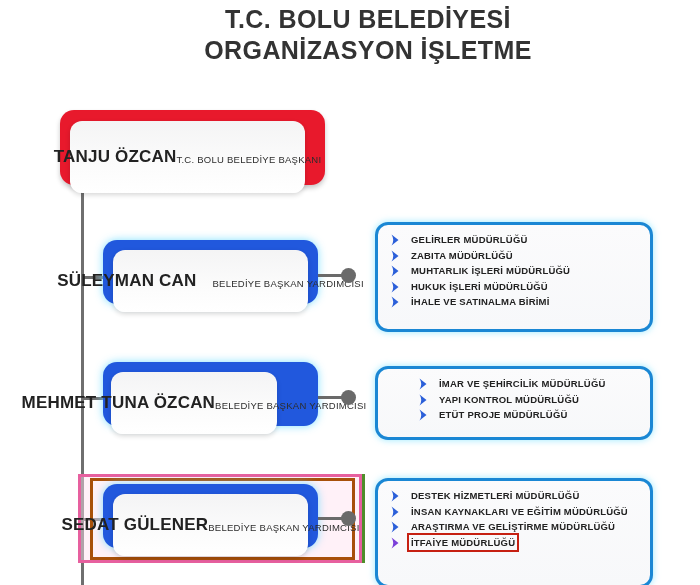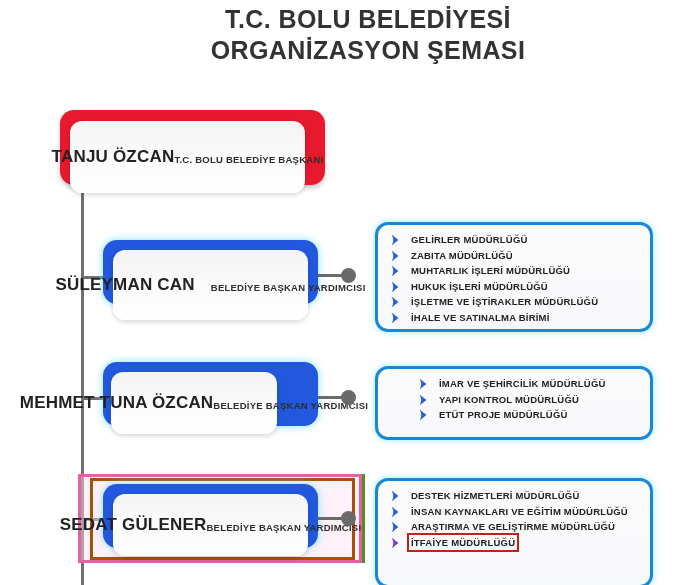--- a/index.html
+++ b/index.html
@@ -84,21 +84,21 @@
   }
   .person-name {
     font-size: 17px;
     font-weight: bold;
     letter-spacing: 0.2px;
     color: #222222;
     white-space: nowrap;
   }
   .person-role {
     font-size: 9.5px;
-    font-weight: bold;
+    font-weight: normal;
     letter-spacing: 0.25px;
     color: #2d2d2d;
     margin-top: 4px;
     white-space: nowrap;
   }
 
   
   .dept-panel {
     position: absolute;
     border: 3px solid #1a87d4;
@@ -150,36 +150,36 @@
     position: absolute;
     width: 3px;
     background: #4e8f2a;
   }
 </style>
 </head>
 <body>
 
 <div id="title-block">
   <div class="title-line">T.C. BOLU BELEDİYESİ</div>
-  <div class="title-line">ORGANİZASYON ŞEMASI</div>
+  <div class="title-line">ORGANİZASYON İŞLETME</div>
 </div>
 
 <div class="v-trunk" style="left:81px; top:188px; height:397px;"></div>
 <div class="h-branch" style="left:81px; top:276px; width:30px;"></div>
 <div class="h-branch" style="left:81px; top:397px; width:30px;"></div>
 <div class="h-branch" style="left:81px; top:518px; width:30px;"></div>
 
 <div class="person-frame red-frame" style="left:60px; top:110px; width:265px; height:75px;"></div>
 <div class="person-card" style="left:70px; top:121px; width:235px; height:72px;">
   <div class="person-name">TANJU ÖZCAN</div>
   <div class="person-role">T.C. BOLU BELEDİYE BAŞKANI</div>
 </div>
 
 <div class="person-frame blue-frame" style="left:103px; top:240px; width:215px; height:64px;"></div>
-<div class="person-card" style="left:113px; top:250px; width:195px; height:70px;gap:16px;">
+<div class="person-card" style="left:113px; top:250px; width:195px; height:62px;gap:16px;">
   <div class="person-name">SÜLEYMAN CAN</div>
   <div class="person-role">BELEDİYE BAŞKAN YARDIMCISI</div>
 </div>
 <div class="link-line" style="left:318px; top:274px; width:32px;"></div>
 <div class="link-dot" style="left:341px; top:268px;"></div>
 
 <div class="dept-panel" style="left:375px; top:222px; width:278px; height:110px;">
   <div class="dept-item">
     <svg class="dept-arrow" viewBox="0 0 13 12">
         <path d="M1.5 0.5 L8.5 6 L1.5 11.5 Q5 6 1.5 0.5 Z" fill="#2b5fd9"></path>
@@ -196,26 +196,20 @@
     <svg class="dept-arrow" viewBox="0 0 13 12">
         <path d="M1.5 0.5 L8.5 6 L1.5 11.5 Q5 6 1.5 0.5 Z" fill="#2b5fd9"></path>
       </svg>
     <span class="dept-label">MUHTARLIK İŞLERİ MÜDÜRLÜĞÜ</span>
   </div>
   <div class="dept-item">
     <svg class="dept-arrow" viewBox="0 0 13 12">
         <path d="M1.5 0.5 L8.5 6 L1.5 11.5 Q5 6 1.5 0.5 Z" fill="#2b5fd9"></path>
       </svg>
     <span class="dept-label">HUKUK İŞLERİ MÜDÜRLÜĞÜ</span>
-  </div>
-  <div class="dept-item">
-    <svg class="dept-arrow" viewBox="0 0 13 12">
-        <path d="M1.5 0.5 L8.5 6 L1.5 11.5 Q5 6 1.5 0.5 Z" fill="#2b5fd9"></path>
-      </svg>
-    <span class="dept-label">İŞLETME VE İŞTİRAKLER MÜDÜRLÜĞÜ</span>
   </div>
   <div class="dept-item">
     <svg class="dept-arrow" viewBox="0 0 13 12">
         <path d="M1.5 0.5 L8.5 6 L1.5 11.5 Q5 6 1.5 0.5 Z" fill="#2b5fd9"></path>
       </svg>
     <span class="dept-label">İHALE VE SATINALMA BİRİMİ</span>
   </div>
 </div>
 
 <div class="person-frame blue-frame" style="left:103px; top:362px; width:215px; height:64px;"></div>

